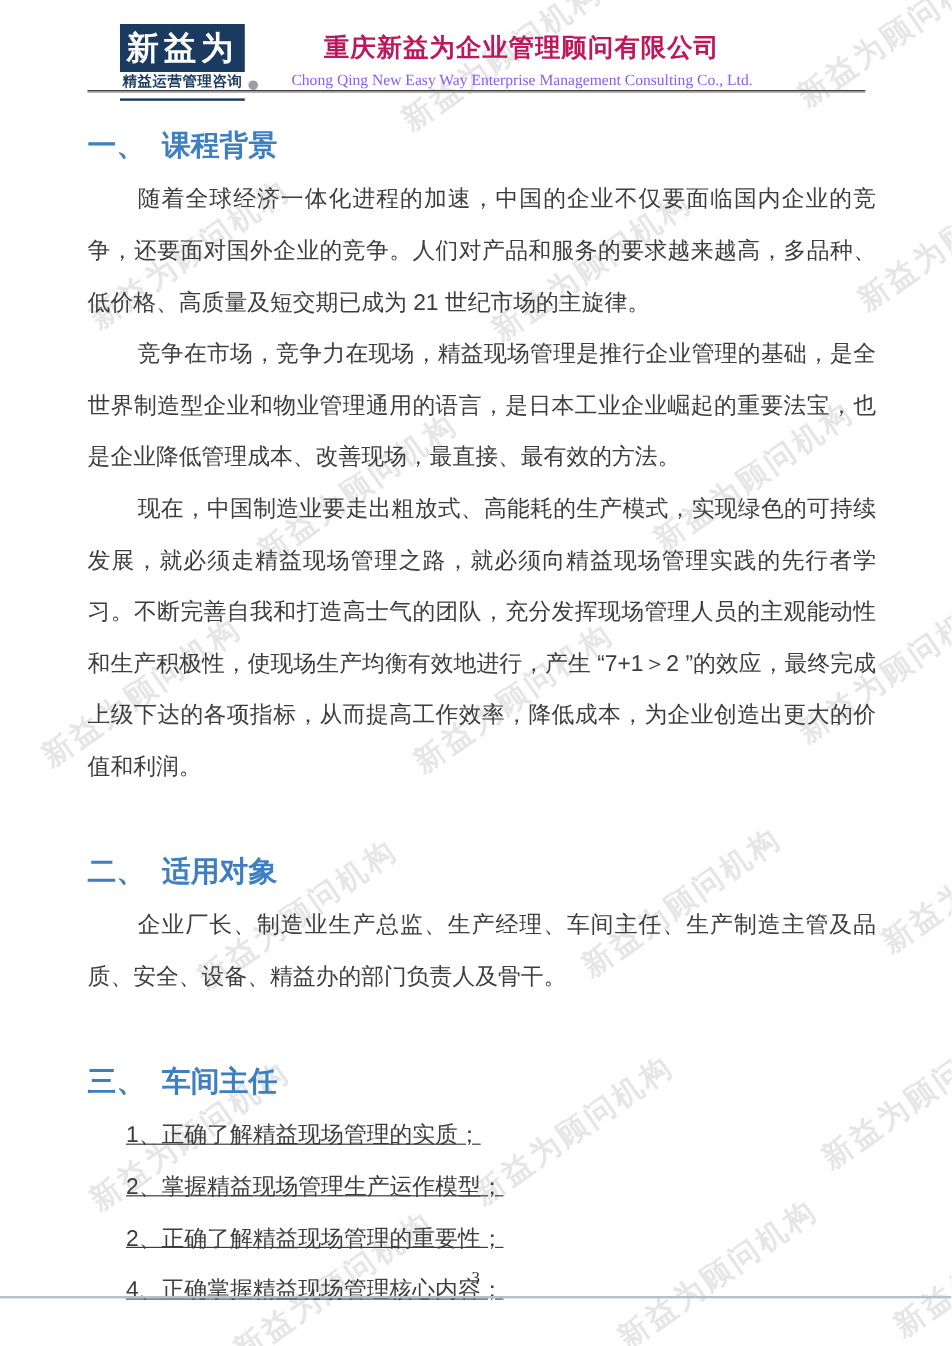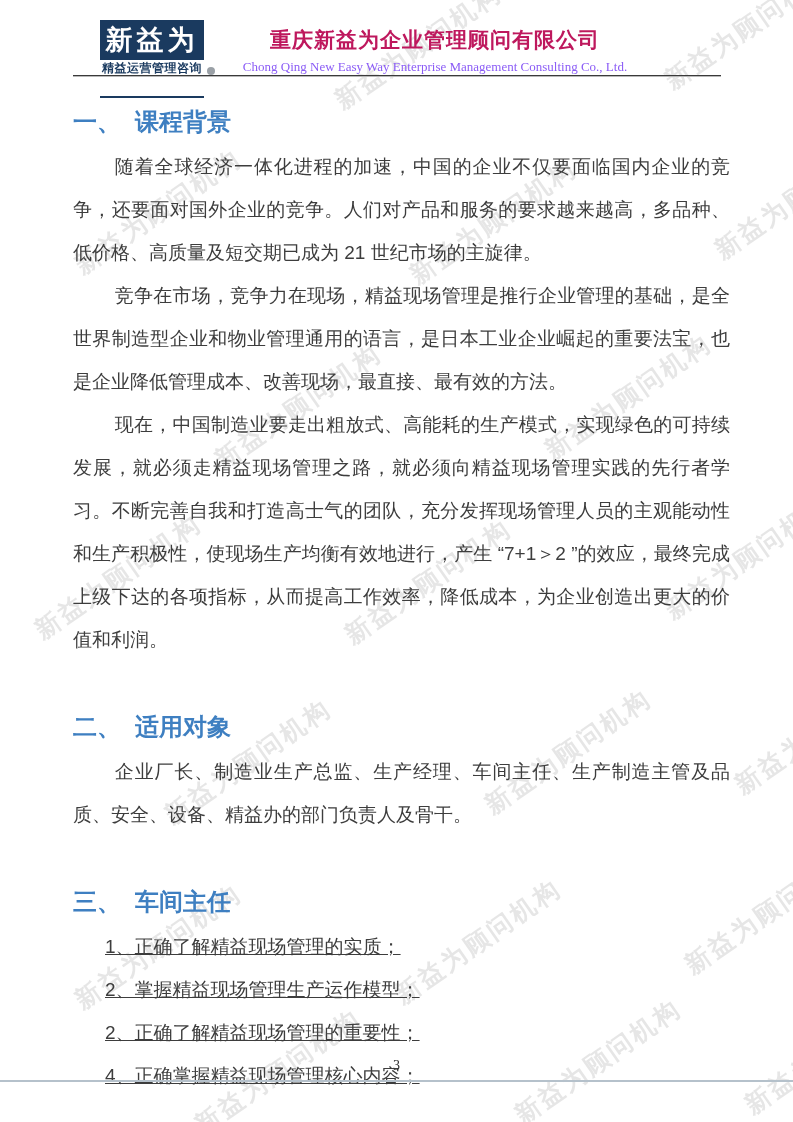--- a/index.html
+++ b/index.html
@@ -23,21 +23,21 @@
   .hdr { position:absolute; left:0; top:0; width:100%; height:90px; z-index:2; }
   .logo-box {
     position:absolute; left:100px; top:20px; width:104px; height:40px;
     background:#1A3A5F; color:#ffffff;
     display:flex; align-items:center; justify-content:center;
     font-size:27px; font-weight:bold; letter-spacing:4px;
   }
   .logo-sub {
     position:absolute; left:100px; top:60px; width:104px;
     text-align:center; font-size:12px; font-weight:bold; color:#1A3A5F;
-    border-bottom:2px solid #1A3A5F; padding-bottom:19px; letter-spacing:0.5px;
+    border-bottom:2px solid #1A3A5F; padding-bottom:5px; letter-spacing:0.5px;
   }
   .logo-dot {
     position:absolute; left:207px; top:67px; width:8px; height:8px;
     border-radius:50%; background:#9aa0a6;
   }
   .company { position:absolute; left:225px; top:26px; width:420px; text-align:center; }
   .company-cn { font-size:21px; font-weight:bold; color:#be185d; letter-spacing:1px; }
   .company-en {
     margin-top:5px; font-size:13px; color:#8b5cf6;
     font-family:"Liberation Serif", serif;

